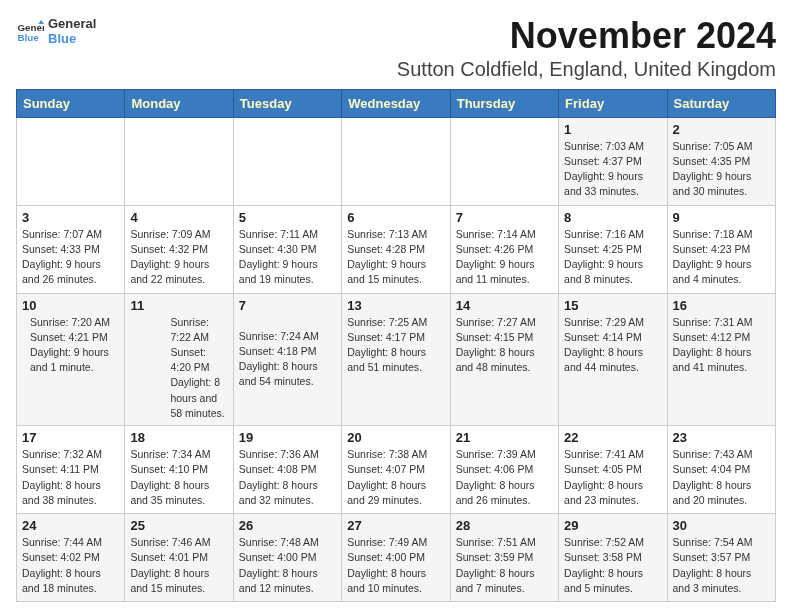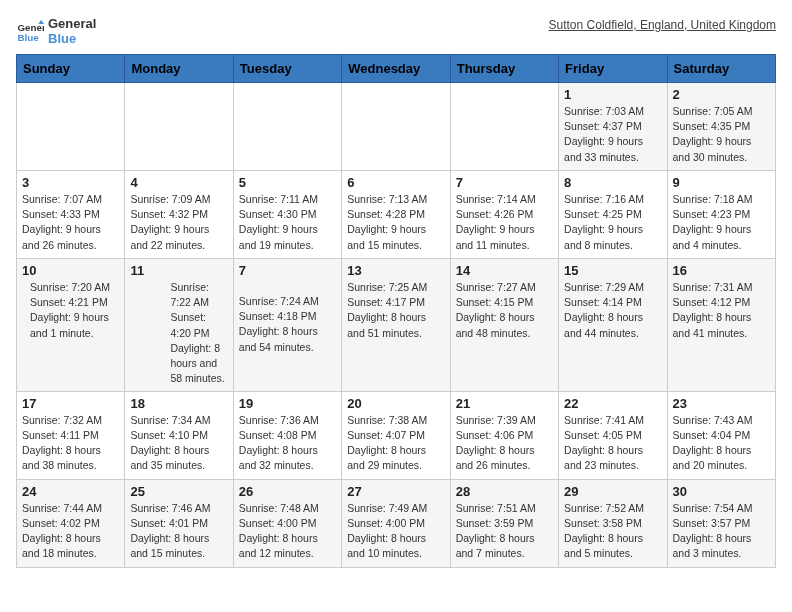--- a/index.html
+++ b/index.html
@@ -28,33 +28,32 @@
     .title-block {
       text-align: right;
     }
     .month-title {
       font-size: 36px;
       font-weight: bold;
       color: #1a1a1a;
       line-height: 1.1;
     }
     .location-title {
-      font-size: 12px;
+      font-size: 20px;
       color: #444;
       margin-top: 2px;
-      text-decoration: underline;
     }
     table {
       width: 100%;
       border-collapse: collapse;
       table-layout: fixed;
     }
     thead th {
       background-color: #3a7abf;
-      color: #000000;
+      color: #fef9c3;
       font-size: 13px;
       font-weight: bold;
       text-align: left;
       padding: 6px 6px;
       border: 1px solid #2a5a9f;
     }
     tbody td {
       border: 1px solid #ccc;
       vertical-align: top;
       padding: 4px 5px;
@@ -89,20 +88,21 @@
       <text x="2" y="20" font-size="14" font-weight="bold" fill="#333" font-family="Arial">General</text>
       <text x="2" y="34" font-size="14" font-weight="bold" fill="#4a90d9" font-family="Arial">Blue</text>
       <polygon points="32,10 40,10 36,4" fill="#4a90d9"></polygon>
     </svg>
     <div>
       <div style="font-size:13px;font-weight:bold;color:#333;">General</div>
       <div style="font-size:13px;font-weight:bold;color:#4a90d9;">Blue</div>
     </div>
   </div>
   <div class="title-block">
+    <div class="month-title">November 2024</div>
     <div class="location-title">Sutton Coldfield, England, United Kingdom</div>
   </div>
 </div>
 
 <table>
   <thead>
     <tr>
     <th>Sunday</th>
         <th>Monday</th>
         <th>Tuesday</th>

